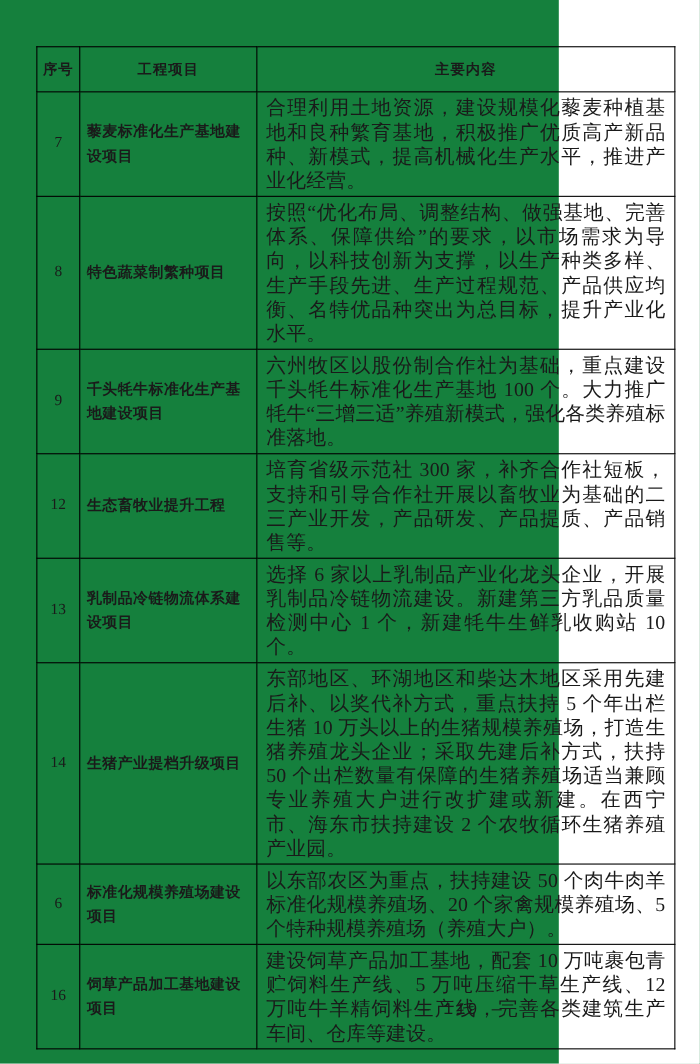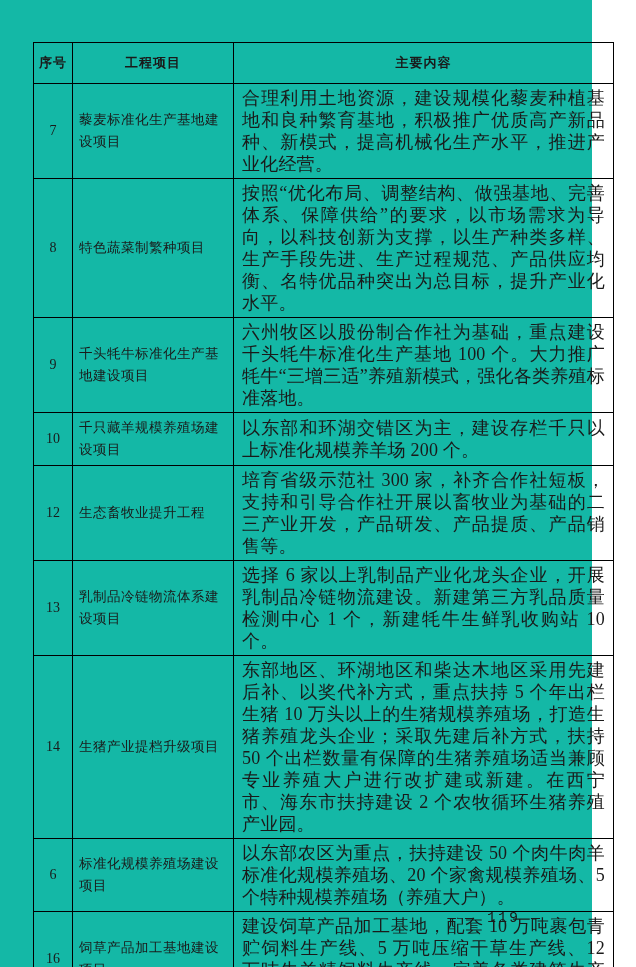--- a/index.html
+++ b/index.html
@@ -2,23 +2,23 @@
 <html><head>
 <meta charset="utf-8">
 <style>
   html, body {
     margin: 0;
     padding: 0;
     background: #ffffff;
   }
   .page {
     position: relative;
-    width: 592px;
+    width: 508px;
     height: 967px;
-    background: #14b8a6;
+    background: #15803d;
     font-family: "Liberation Serif", "DejaVu Serif", serif;
     color: #1a1a1a;
   }
   table.projects {
     position: absolute;
     left: 33px;
     top: 42px;
     width: 580px;
     border-collapse: collapse;
     table-layout: fixed;
@@ -42,20 +42,21 @@
   td.no {
     text-align: center;
     font-size: 14px;
     padding: 2px 1px;
   }
   td.project {
     font-size: 13.5px;
     line-height: 22px;
     padding: 4px 6px;
     letter-spacing: 0.5px;
+    font-weight: bold;
   }
   td.content {
     font-size: 18px;
     line-height: 22px;
     padding: 3px 8px;
     text-align: justify;
     letter-spacing: 0.2px;
   }
   .page-number {
     position: absolute;
@@ -95,25 +96,20 @@
     <td class="no">8</td>
     <td class="project">特色蔬菜制繁种项目</td>
     <td class="content">按照“优化布局、调整结构、做强基地、完善体系、保障供给”的要求，以市场需求为导向，以科技创新为支撑，以生产种类多样、生产手段先进、生产过程规范、产品供应均衡、名特优品种突出为总目标，提升产业化水平。</td>
   </tr>
         <tr>
     <td class="no">9</td>
     <td class="project">千头牦牛标准化生产基地建设项目</td>
     <td class="content">六州牧区以股份制合作社为基础，重点建设千头牦牛标准化生产基地 100 个。大力推广牦牛“三增三适”养殖新模式，强化各类养殖标准落地。</td>
   </tr>
         <tr>
-    <td class="no">10</td>
-    <td class="project">千只藏羊规模养殖场建设项目</td>
-    <td class="content">以东部和环湖交错区为主，建设存栏千只以上标准化规模养羊场 200 个。</td>
-  </tr>
-        <tr>
     <td class="no">12</td>
     <td class="project">生态畜牧业提升工程</td>
     <td class="content">培育省级示范社 300 家，补齐合作社短板，支持和引导合作社开展以畜牧业为基础的二三产业开发，产品研发、产品提质、产品销售等。</td>
   </tr>
         <tr>
     <td class="no">13</td>
     <td class="project">乳制品冷链物流体系建设项目</td>
     <td class="content">选择 6 家以上乳制品产业化龙头企业，开展乳制品冷链物流建设。新建第三方乳品质量检测中心 1 个，新建牦牛生鲜乳收购站 10 个。</td>
   </tr>
         <tr>

